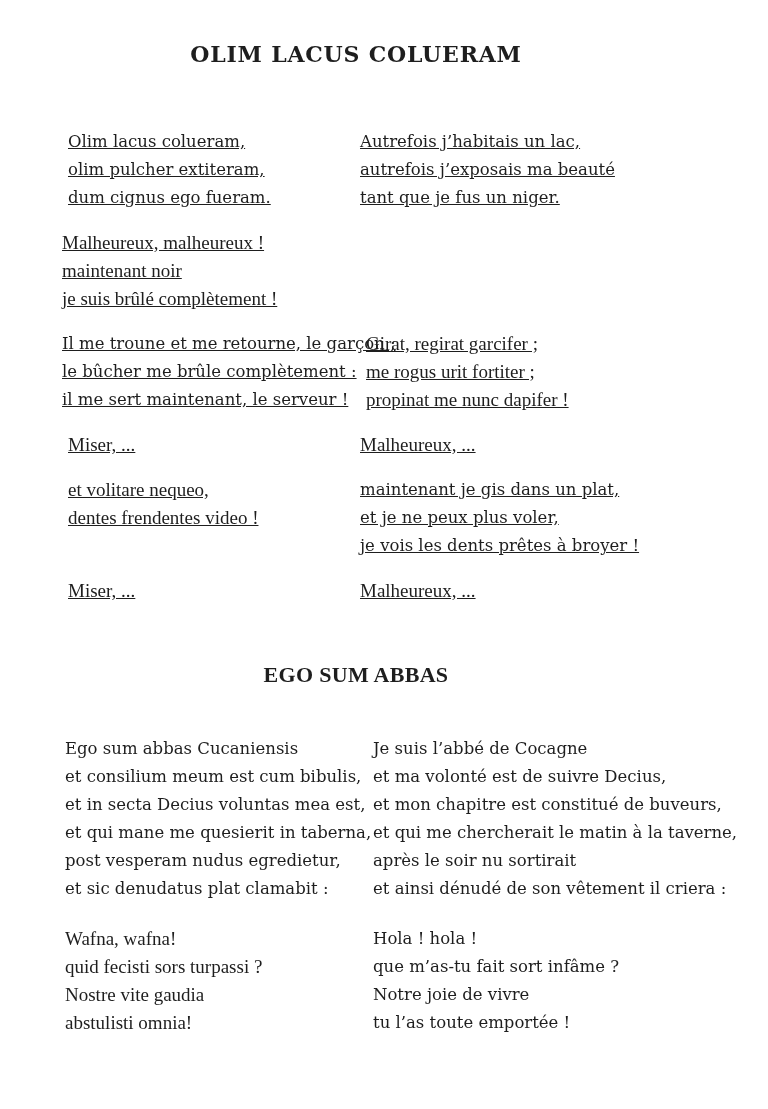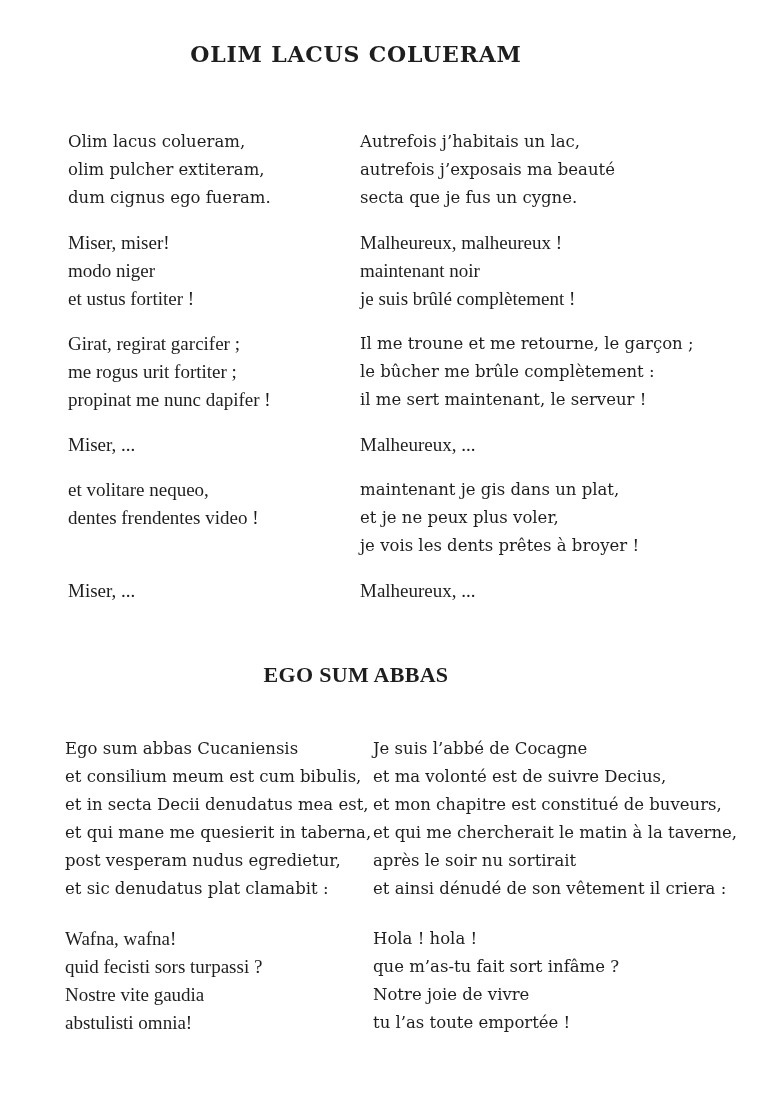--- a/index.html
+++ b/index.html
@@ -37,21 +37,21 @@
     font-size: 22px;
     letter-spacing: 0.3px;
     line-height: 28px;
     margin-top: 56px;
     margin-bottom: 46px;
   }
   .row {
     display: grid;
     margin-bottom: 17px;
   }
-  .poem-0 .row { grid-template-columns: 298px 1fr; }
+  .poem-0 .row { grid-template-columns: 298px 1fr; text-decoration: underline; }
   .poem-0 .cell.left { padding-left: 6px; }
   .poem-1 .row { grid-template-columns: 311px 1fr; }
   .poem-1 .cell.left { padding-left: 3px; }
   .poem-1 .row:first-of-type { margin-bottom: 22px; }
   .line {
     line-height: 28px;
     white-space: nowrap;
   }
   
   .f-a .line {
@@ -73,45 +73,40 @@
         <h1 class="title title-0">OLIM LACUS COLUERAM</h1>
         <div class="row">
           <div class="cell left f-a">
             <div class="line">Olim lacus colueram,</div>
             <div class="line">olim pulcher extiteram,</div>
             <div class="line">dum cignus ego fueram.</div>
           </div>
           <div class="cell right f-a">
             <div class="line">Autrefois j’habitais un lac,</div>
             <div class="line">autrefois j’exposais ma beauté</div>
-            <div class="line">secta que je fus un cygne.</div>
+            <div class="line">tant que je fus un niger.</div>
           </div>
         </div>
         <div class="row">
-          <div class="cell left f-b">
-            <div class="line">Miser, miser!</div>
-            <div class="line">modo niger</div>
-            <div class="line">et ustus fortiter !</div>
-          </div>
           <div class="cell right f-b">
             <div class="line">Malheureux, malheureux !</div>
             <div class="line">maintenant noir</div>
             <div class="line">je suis brûlé complètement !</div>
           </div>
         </div>
         <div class="row">
+          <div class="cell right f-a">
+            <div class="line">Il me troune et me retourne, le garçon ;</div>
+            <div class="line">le bûcher me brûle complètement :</div>
+            <div class="line">il me sert maintenant, le serveur !</div>
+          </div>
           <div class="cell left f-b">
             <div class="line">Girat, regirat garcifer ;</div>
             <div class="line">me rogus urit fortiter ;</div>
             <div class="line">propinat me nunc dapifer !</div>
-          </div>
-          <div class="cell right f-a">
-            <div class="line">Il me troune et me retourne, le garçon ;</div>
-            <div class="line">le bûcher me brûle complètement :</div>
-            <div class="line">il me sert maintenant, le serveur !</div>
           </div>
         </div>
         <div class="row">
           <div class="cell left f-b">
             <div class="line">Miser, ...</div>
           </div>
           <div class="cell right f-b">
             <div class="line">Malheureux, ...</div>
           </div>
         </div>
@@ -134,21 +129,21 @@
             <div class="line">Malheureux, ...</div>
           </div>
         </div>
       </section>
       <section class="poem poem-1">
         <h1 class="title title-1">EGO SUM ABBAS</h1>
         <div class="row">
           <div class="cell left f-a">
             <div class="line">Ego sum abbas Cucaniensis</div>
             <div class="line">et consilium meum est cum bibulis,</div>
-            <div class="line">et in secta Decii denudatus mea est,</div>
+            <div class="line">et in secta Decius voluntas mea est,</div>
             <div class="line">et qui mane me quesierit in taberna,</div>
             <div class="line">post vesperam nudus egredietur,</div>
             <div class="line">et sic denudatus plat clamabit :</div>
           </div>
           <div class="cell right f-a">
             <div class="line">Je suis l’abbé de Cocagne</div>
             <div class="line">et ma volonté est de suivre Decius,</div>
             <div class="line">et mon chapitre est constitué de buveurs,</div>
             <div class="line">et qui me chercherait le matin à la taverne,</div>
             <div class="line">après le soir nu sortirait</div>

